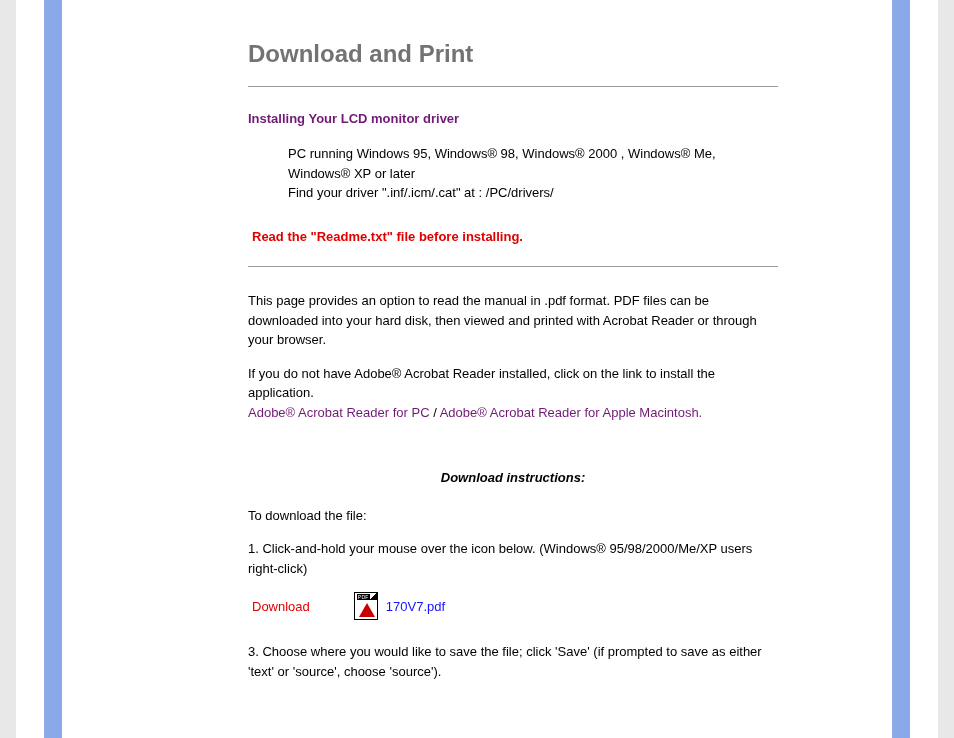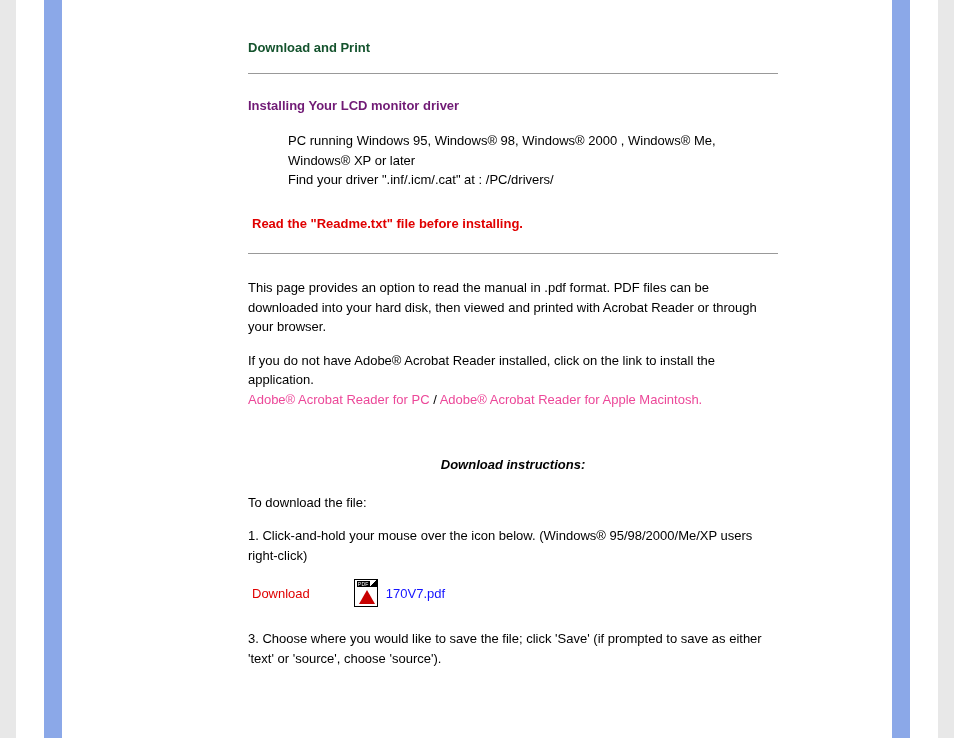--- a/index.html
+++ b/index.html
@@ -41,22 +41,22 @@
       right: 46px;
       top: 0;
       bottom: 0;
       background: #fff;
       padding: 40px 0 0 186px;
     }
     .content {
       width: 530px;
     }
     h1 {
-      color: #14532d;
-      font-size: 13px;
+      color: #737373;
+      font-size: 24px;
       font-weight: bold;
       margin-bottom: 18px;
     }
     hr {
       border: none;
       border-top: 1px solid #999;
       margin: 12px 0 24px 0;
     }
     h2 {
       color: #701a75;
@@ -73,21 +73,21 @@
       margin-bottom: 24px;
       line-height: 1.5;
     }
     .red-bold {
       color: #e00000;
       font-weight: bold;
       margin-left: 4px;
       margin-bottom: 20px;
     }
     p { line-height: 1.5; margin-bottom: 14px; }
-    .red-link { color: #ec4899; }
+    .red-link { color: #701a75; }
     .bold-italic { font-weight: bold; font-style: italic; margin-bottom: 18px; text-align: center; }
     .dl-row {
       display: flex;
       align-items: center;
       gap: 8px;
       margin: 12px 0 22px 4px;
     }
     .dl-label { color: #e00000; margin-right: 36px; }
     .pdf-icon {
       width: 24px;

